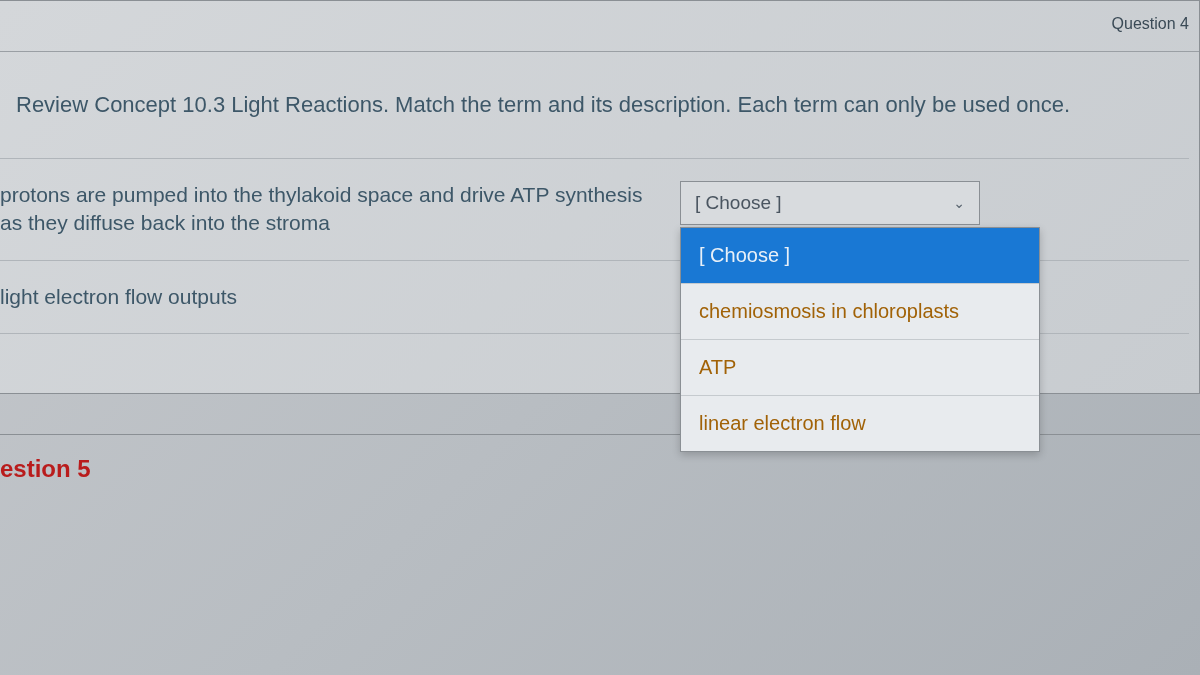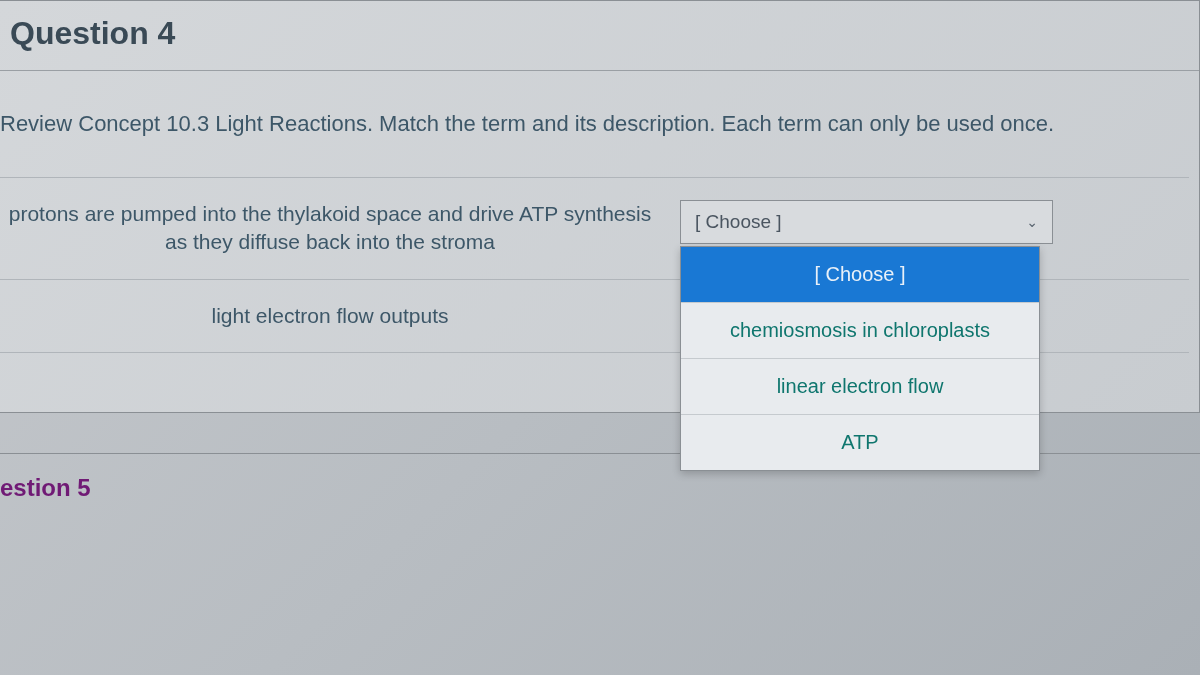--- a/index.html
+++ b/index.html
@@ -15,51 +15,51 @@
       border: 1px solid #8a8f94;
       border-left: none;
       margin: 0;
       background: linear-gradient(135deg, #d4d7da 0%, #c8ccd0 100%);
     }
     .question-header {
       border-bottom: 1px solid #9a9fa4;
       padding: 14px 10px 18px 10px;
     }
     .question-title {
-      font-size: 32px;
-      font-weight: 700;
+      font-size: 16px;
+      font-weight: 400;
       color: #3a4a56;
+      text-align: right;
     }
     .question-body {
       padding: 40px 10px 10px 0;
     }
     .instruction {
       font-size: 22px;
       color: #3d5768;
       margin-bottom: 40px;
-      padding-left: 0;
+      padding-left: 16px;
     }
     .match-row {
       display: flex;
       align-items: flex-start;
       border-top: 1px solid #b0b5ba;
       padding: 22px 0 22px 0;
       position: relative;
-      text-align: center;
     }
     .match-prompt {
       flex: 0 0 680px;
       font-size: 21px;
       color: #3d5768;
       line-height: 1.35;
       padding-right: 20px;
     }
     .select-wrapper {
       position: relative;
-      width: 373px;
+      width: 300px;
     }
     .select-box {
       border: 1px solid #8a8f94;
       background: #d8dbde;
       padding: 10px 14px;
       font-size: 19px;
       color: #4a5560;
       display: flex;
       justify-content: space-between;
       align-items: center;
@@ -75,38 +75,38 @@
       left: 0;
       width: 360px;
       background: #e8ebee;
       border: 1px solid #8a8f94;
       box-shadow: 0 3px 8px rgba(0,0,0,0.2);
       z-index: 10;
     }
     .dropdown-option {
       padding: 16px 18px;
       font-size: 20px;
-      color: #0f766e;
+      color: #a16207;
       border-bottom: 1px solid #c5cace;
       cursor: pointer;
     }
     .dropdown-option:last-child { border-bottom: none; }
     .dropdown-option.highlighted {
       background: #1978d4;
       color: #e8f0f8;
     }
     .next-question {
       border-top: 1px solid #8a8f94;
       margin-top: 40px;
       padding: 20px 10px 0 0;
     }
     .next-title {
       font-size: 24px;
       font-weight: 700;
-      color: #701a75;
+      color: #b91c1c;
     }
   </style>
 </head>
 <body>
 
 <div class="question-container">
   <div class="question-header">
     <div class="question-title">Question 4</div>
   </div>
   <div class="question-body">
@@ -115,22 +115,22 @@
     <div class="match-row">
       <div class="match-prompt">protons are pumped into the thylakoid space and drive ATP synthesis as they diffuse back into the stroma</div>
       <div class="select-wrapper">
         <div class="select-box">
           <span>[ Choose ]</span>
           <span class="chevron">⌄</span>
         </div>
         <div class="dropdown">
           <div class="dropdown-option highlighted">[ Choose ]</div>
           <div class="dropdown-option">chemiosmosis in chloroplasts</div>
+          <div class="dropdown-option">ATP</div>
           <div class="dropdown-option">linear electron flow</div>
-          <div class="dropdown-option">ATP</div>
         </div>
       </div>
     </div>
 
     <div class="match-row">
       <div class="match-prompt">light electron flow outputs</div>
     </div>
 
 
     <div class="match-row" style="height:50px"></div>

